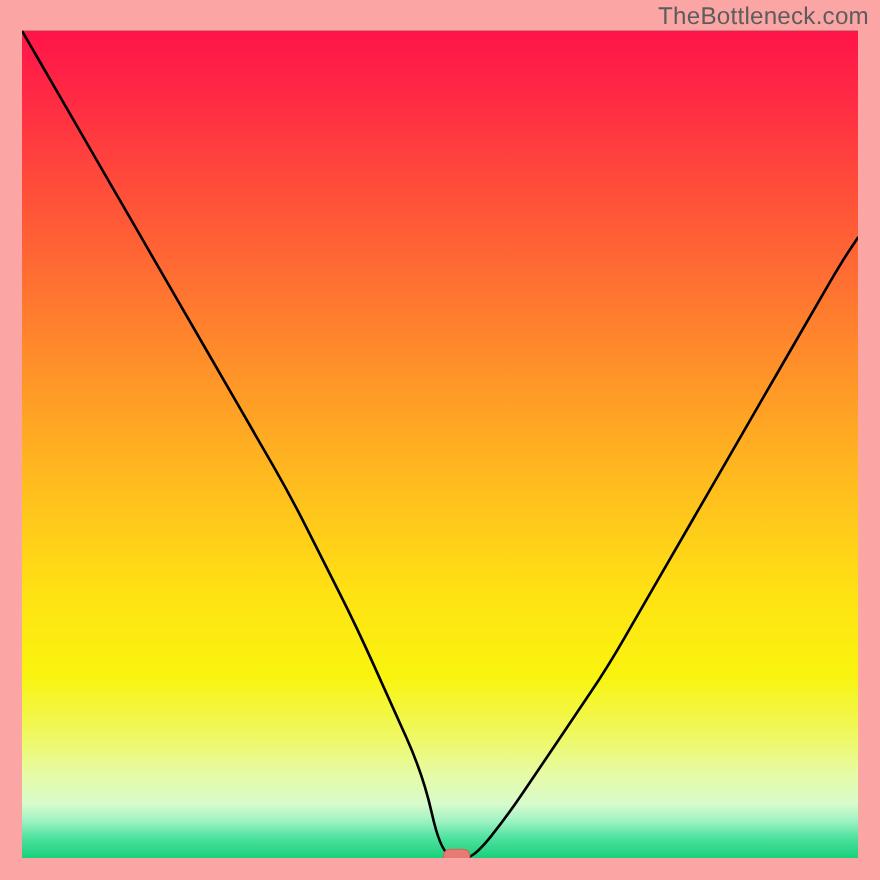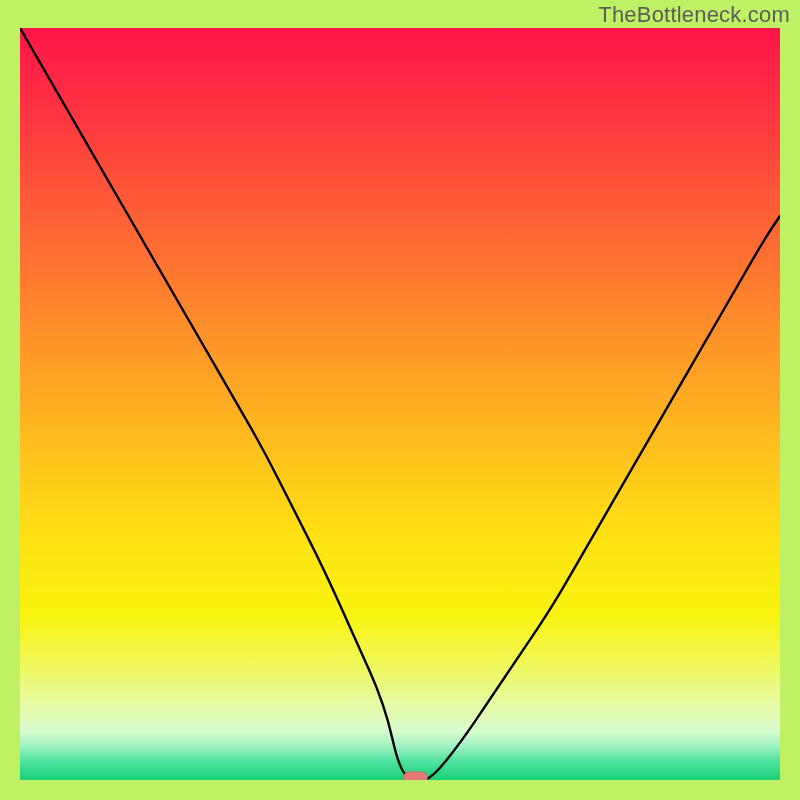--- a/index.html
+++ b/index.html
@@ -8,21 +8,21 @@
     width: 800px;
     height: 800px;
     background: #000;
     overflow: hidden;
     font-family: Arial, Helvetica, sans-serif;
   }
   .frame {
     position: relative;
     width: 800px;
     height: 800px;
-    background: #bef264;
+    background: #fca5a5;
     text-align: center;
   }
   .watermark {
     position: absolute;
     top: 2px;
     right: 10px;
     color: #5c5c5c;
     font-size: 22px;
     font-weight: 500;
     letter-spacing: 0.2px;

